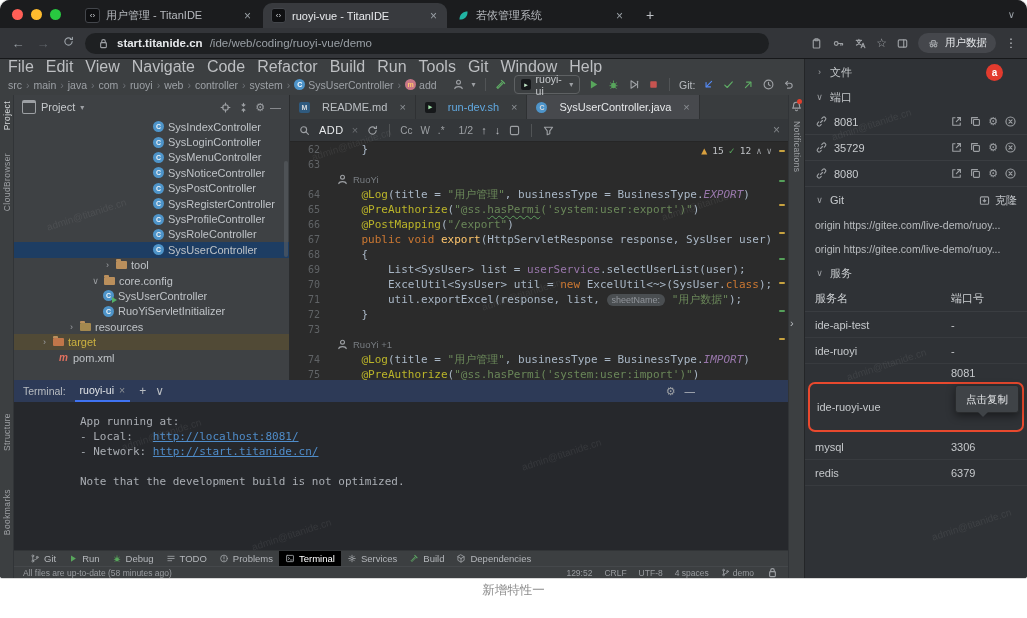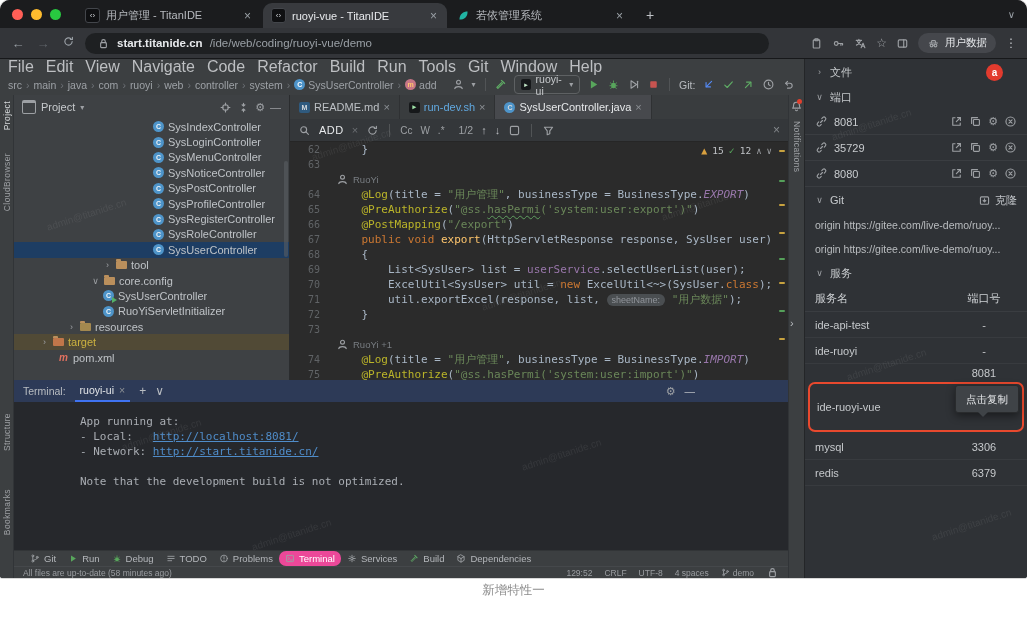--- a/index.html
+++ b/index.html
@@ -84,21 +84,21 @@
   .ticon.fold{width:11px;height:8px;background:#ba8f5c;border-radius:1px;position:relative;}
   .ticon.fold::before{content:"";position:absolute;top:-2px;left:0;width:5px;height:2px;background:#ba8f5c;border-radius:1px 1px 0 0;}
   .ticon.foldres{background:#a3884f;}
   .ticon.foldx{background:#c0764a;}
   .ticon.mvn{width:11px;height:11px;color:#e0705f;font-weight:bold;font-style:italic;font-size:10px;
              display:inline-flex;align-items:center;justify-content:center;}
   .treescroll{position:absolute;right:1px;top:42px;width:4px;height:96px;background:#5a5e62;border-radius:2px;opacity:.6;}
   
   .editor{flex:1;background:#2b2b2b;display:flex;flex-direction:column;min-width:0;position:relative;}
   .etabs{height:24px;flex:none;background:#393c3e;display:flex;align-items:stretch;}
-  .etab{display:flex;align-items:center;padding:0 9px;font-size:11px;color:#bcc0c4;gap:4px;border-right:1px solid #2f3133;}
+  .etab{display:flex;align-items:center;padding:0 9px;font-size:11px;color:#bcc0c4;gap:12px;border-right:1px solid #2f3133;}
   .etab.active{background:#47494d;color:#e6e8ea;}
   .etab .tx{color:#8d9196;font-size:11px;}
   .etab.shtab .lbl{color:#61a9e0;}
   .fico{width:11px;height:11px;border-radius:2px;font-size:7px;font-weight:bold;color:#d7dadd;
         display:inline-flex;align-items:center;justify-content:center;flex:none;}
   .fico.md{background:#2f5a7e;}
   .fico.sh{background:#16181a;color:#9fe3a8;}
   .fico.cls{background:#4e94c9;border-radius:50%;}
   .findbar{height:22px;flex:none;background:#34373a;border-bottom:1px solid #262626;display:flex;align-items:center;
            padding:0 8px;font-size:10.5px;color:#9da0a4;gap:8px;}
@@ -137,21 +137,21 @@
   .termacts{margin-left:auto;display:flex;align-items:center;gap:9px;margin-right:84px;color:#b9bdc2;}
   .termbody{flex:1;padding:12px 0 0 66px;font-family:"DejaVu Sans Mono",monospace;font-size:11px;
             line-height:15px;color:#a9adb3;overflow:hidden;}
   .tline{white-space:pre;}
   .tlink{color:#4f8cc9;text-decoration:underline;}
   .tcmd{color:#2aa5a0;}
   
   .bottombar{height:15px;flex:none;background:#3c3f41;border-top:1px solid #323537;display:flex;
              align-items:stretch;padding-left:10px;font-size:9.5px;color:#b4b7bb;}
   .bbitem{display:flex;align-items:center;gap:4px;padding:0 6px;}
-  .bbitem.active{background:#ec4899;color:#fff;border-radius:7px;}
+  .bbitem.active{background:#000000;color:#fff;}
   .bbitem .icn{width:10px;height:10px;}
   .statusbar{height:11px;flex:none;background:#3c3f41;border-top:1px solid #45484b;display:flex;
              align-items:center;font-size:8.5px;color:#9a9da1;padding:0 9px;}
   .sbright{margin-left:auto;display:flex;align-items:center;gap:12px;}
   .sbit{display:flex;align-items:center;gap:3px;}
   .sbit .icn{width:9px;height:9px;}
   
   .rightpanel{width:222px;flex:none;background:#2f3236;border-left:1px solid #242628;display:flex;
               flex-direction:column;font-size:11px;color:#c6c9cc;position:relative;overflow:hidden;}
   .rpbadge{position:absolute;top:5px;right:24px;width:17px;height:17px;border-radius:50%;background:#e23b2e;
@@ -162,21 +162,21 @@
   .rp-sect{height:24px;}
   .rp-port{height:25px;border-bottom:1px solid #3a3d41;}
   .portnum{color:#c9cccf;}
   .portacts{margin-left:auto;display:flex;align-items:center;gap:6px;color:#8f9296;}
   .rp-git{height:26px;}
   .clonebtn{margin-left:auto;display:flex;align-items:center;gap:4px;color:#c2c5c9;}
   .rp-remote{height:24px;line-height:24px;padding:0 10px;color:#b9bcbf;font-size:10.5px;white-space:nowrap;
              overflow:hidden;text-overflow:ellipsis;flex:none;}
   .rp-thead{height:26px;border-bottom:1px solid #3a3d41;color:#ced1d4;}
   .sname{flex:1;overflow:hidden;white-space:nowrap;text-overflow:ellipsis;}
-  .sport{width:66px;flex:none;text-align:center;}
+  .sport{width:66px;flex:none;}
   .rp-srow{height:25px;border-bottom:1px solid #383b3f;}
   .rp-srow.pt{height:17px;border-bottom:none;}
   .rp-srow.hl{height:30px;border:2px solid #e8492e;border-radius:7px;margin:1px 3px 2px 3px;
               border-bottom:2px solid #e8492e;position:relative;padding:8px 7px;}
   .tooltip{position:absolute;right:3px;top:1px;height:26px;line-height:26px;background:#3f4347;
            border:1px solid #292b2d;border-radius:3px;padding:0 10px;color:#e8eaec;font-size:10.5px;
            box-shadow:0 3px 8px rgba(0,0,0,.45);z-index:4;white-space:nowrap;}
   .tooltip::after{content:"";position:absolute;left:22px;bottom:-5px;border-left:5px solid transparent;
            border-right:5px solid transparent;border-top:5px solid #3f4347;}
   .watermark{position:absolute;color:rgba(255,255,255,0.07);font-size:10px;transform:rotate(-18deg);
@@ -481,25 +481,25 @@
                     <div class="trow" style="padding-left: 139px;">
                       <span class="ticon cls">C</span>
                       <span>SysNoticeController</span>
                     </div>
                     <div class="trow" style="padding-left: 139px;">
                       <span class="ticon cls">C</span>
                       <span>SysPostController</span>
                     </div>
                     <div class="trow" style="padding-left: 139px;">
                       <span class="ticon cls">C</span>
-                      <span>SysProfileController</span>
+                      <span>SysRegisterController</span>
                     </div>
                     <div class="trow" style="padding-left: 139px;">
                       <span class="ticon cls">C</span>
-                      <span>SysRegisterController</span>
+                      <span>SysProfileController</span>
                     </div>
                     <div class="trow" style="padding-left: 139px;">
                       <span class="ticon cls">C</span>
                       <span>SysRoleController</span>
                     </div>
                     <div class="trow sel" style="padding-left: 139px;">
                       <span class="ticon cls">C</span>
                       <span>SysUserController</span>
                     </div>
                     <div class="trow" style="padding-left: 89px;">

